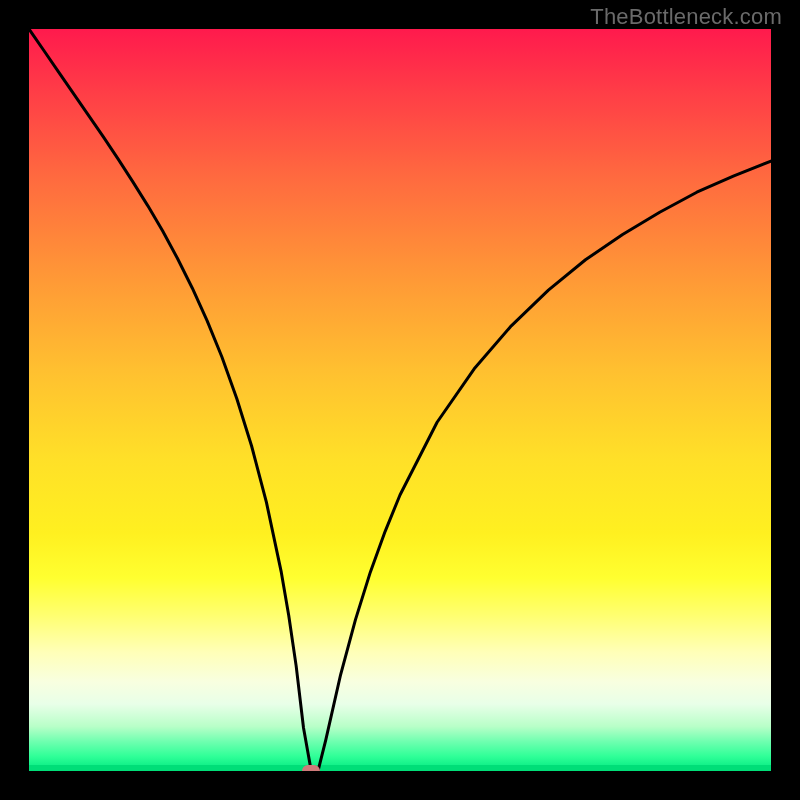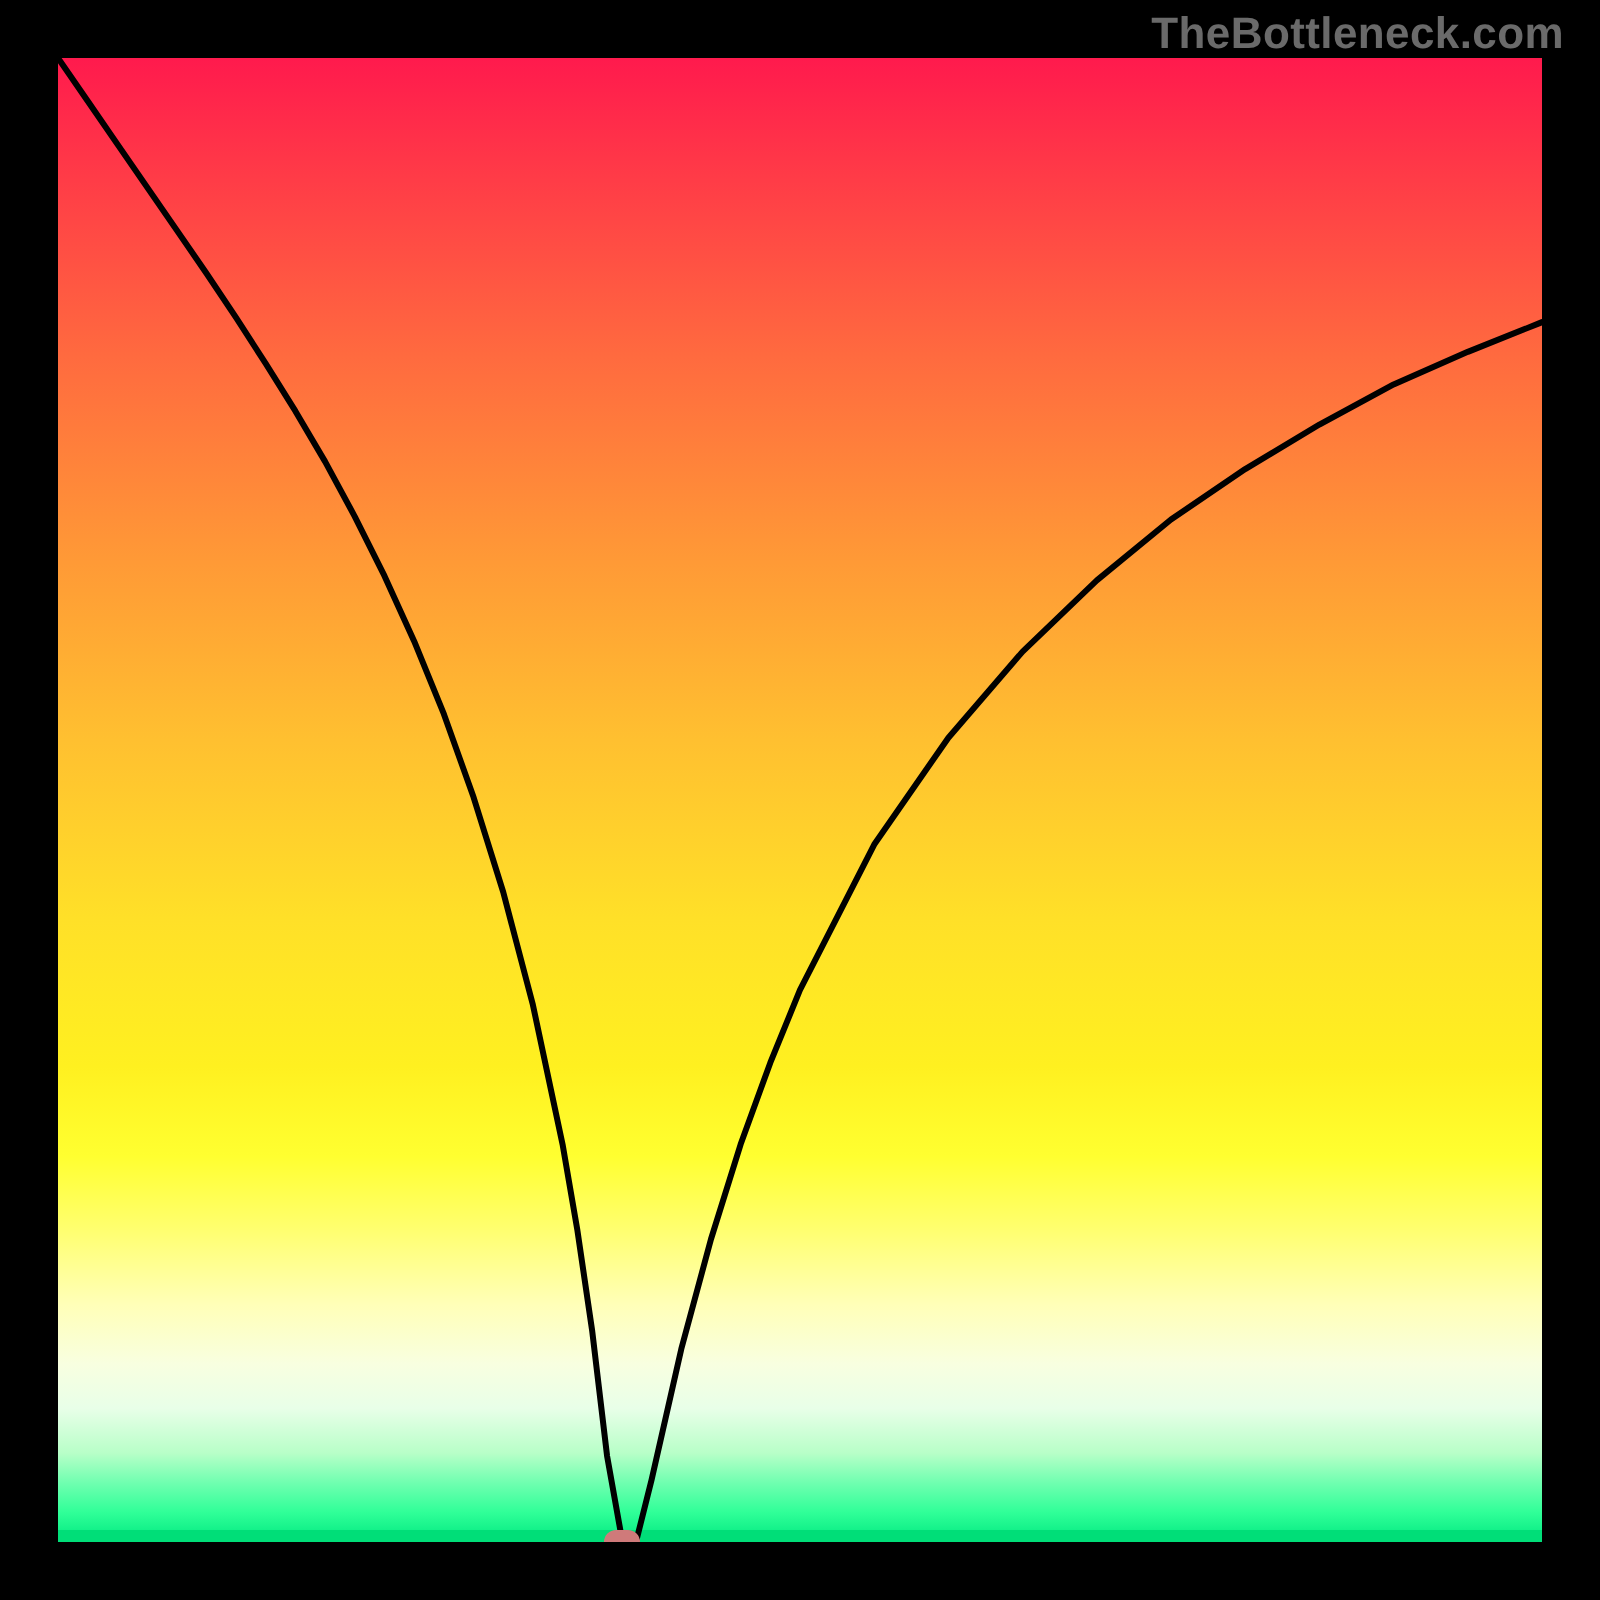--- a/index.html
+++ b/index.html
@@ -10,21 +10,21 @@
     position: relative;
     font-family: Arial, Helvetica, sans-serif;
     overflow: hidden;
   }
   .watermark {
     position: absolute;
     top: 4px;
     right: 18px;
     color: #6a6a6a;
     font-size: 22px;
-    font-weight: 700;
+    font-weight: 400;
     z-index: 5;
     letter-spacing: 0.2px;
   }
   .plot-frame {
     position: absolute;
     left: 29px;
     top: 29px;
     width: 742px;
     height: 742px;
     background: linear-gradient(to bottom,

